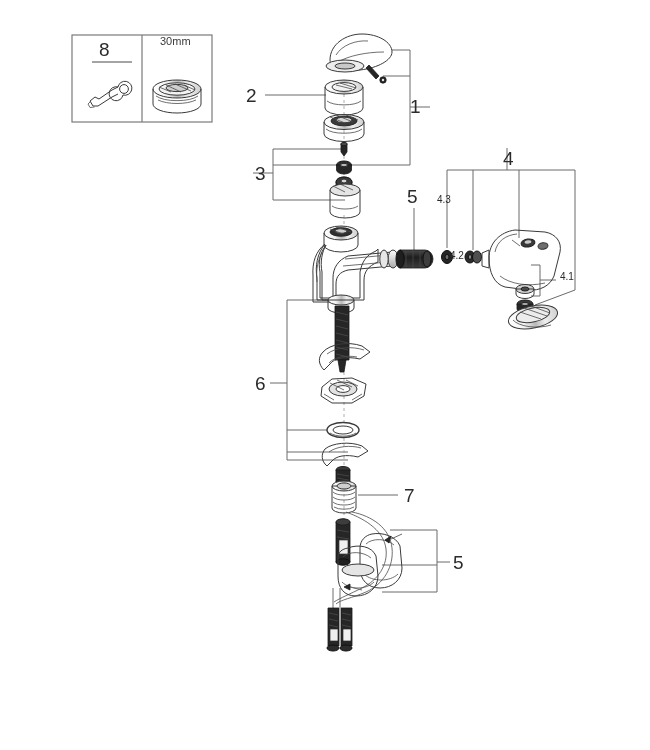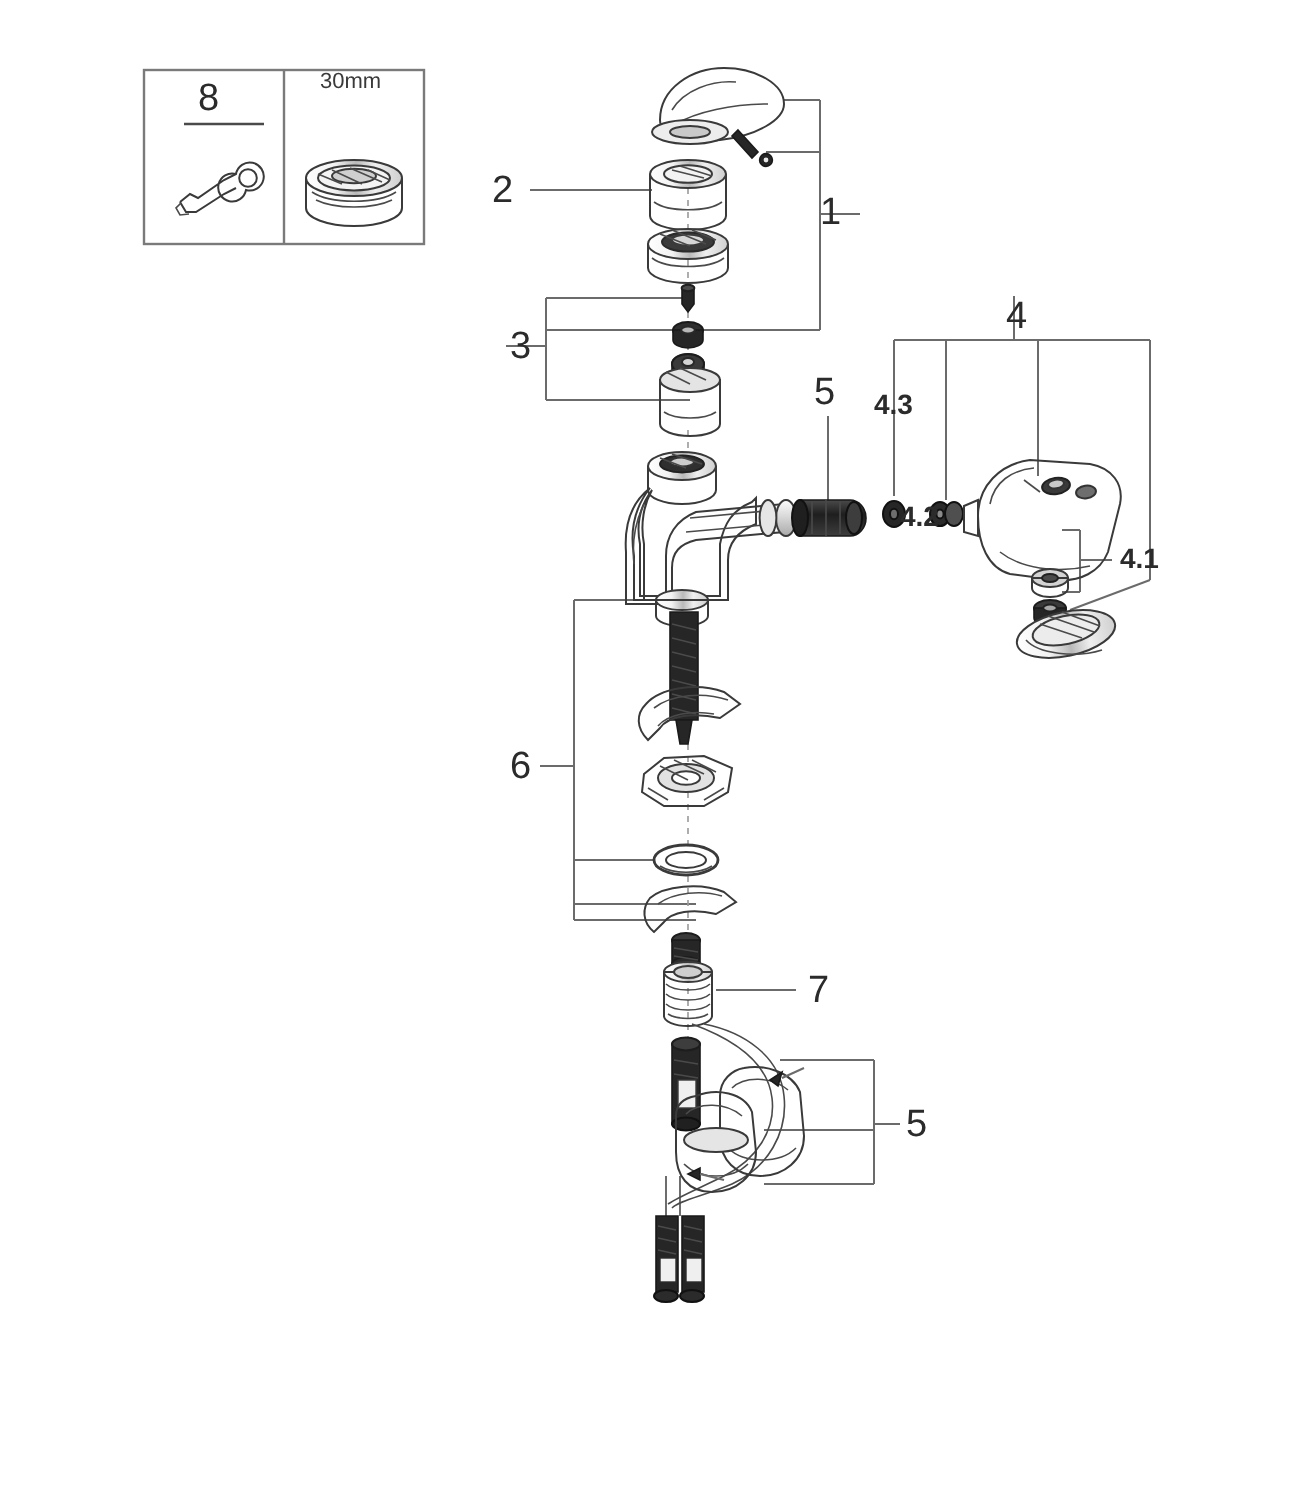--- a/index.html
+++ b/index.html
@@ -24,21 +24,21 @@
   }
   .lbl {
     position: absolute;
     font-family: "Liberation Sans", sans-serif;
     color: #2b2b2b;
     white-space: nowrap;
     line-height: 1;
     user-select: none;
   }
   .lbl-big { font-size: 19px; }
-  .lbl-sub { font-size: 14px; font-weight: bold; }
+  .lbl-sub { font-size: 10px; }
   .lbl-dim { font-size: 11px; color: #3a3a3a; }
 </style>
 </head>
 <body>
 
 <div id="page">
 
   <svg id="diagram-svg" viewBox="0 0 650 750">
     <defs>
       <style>

